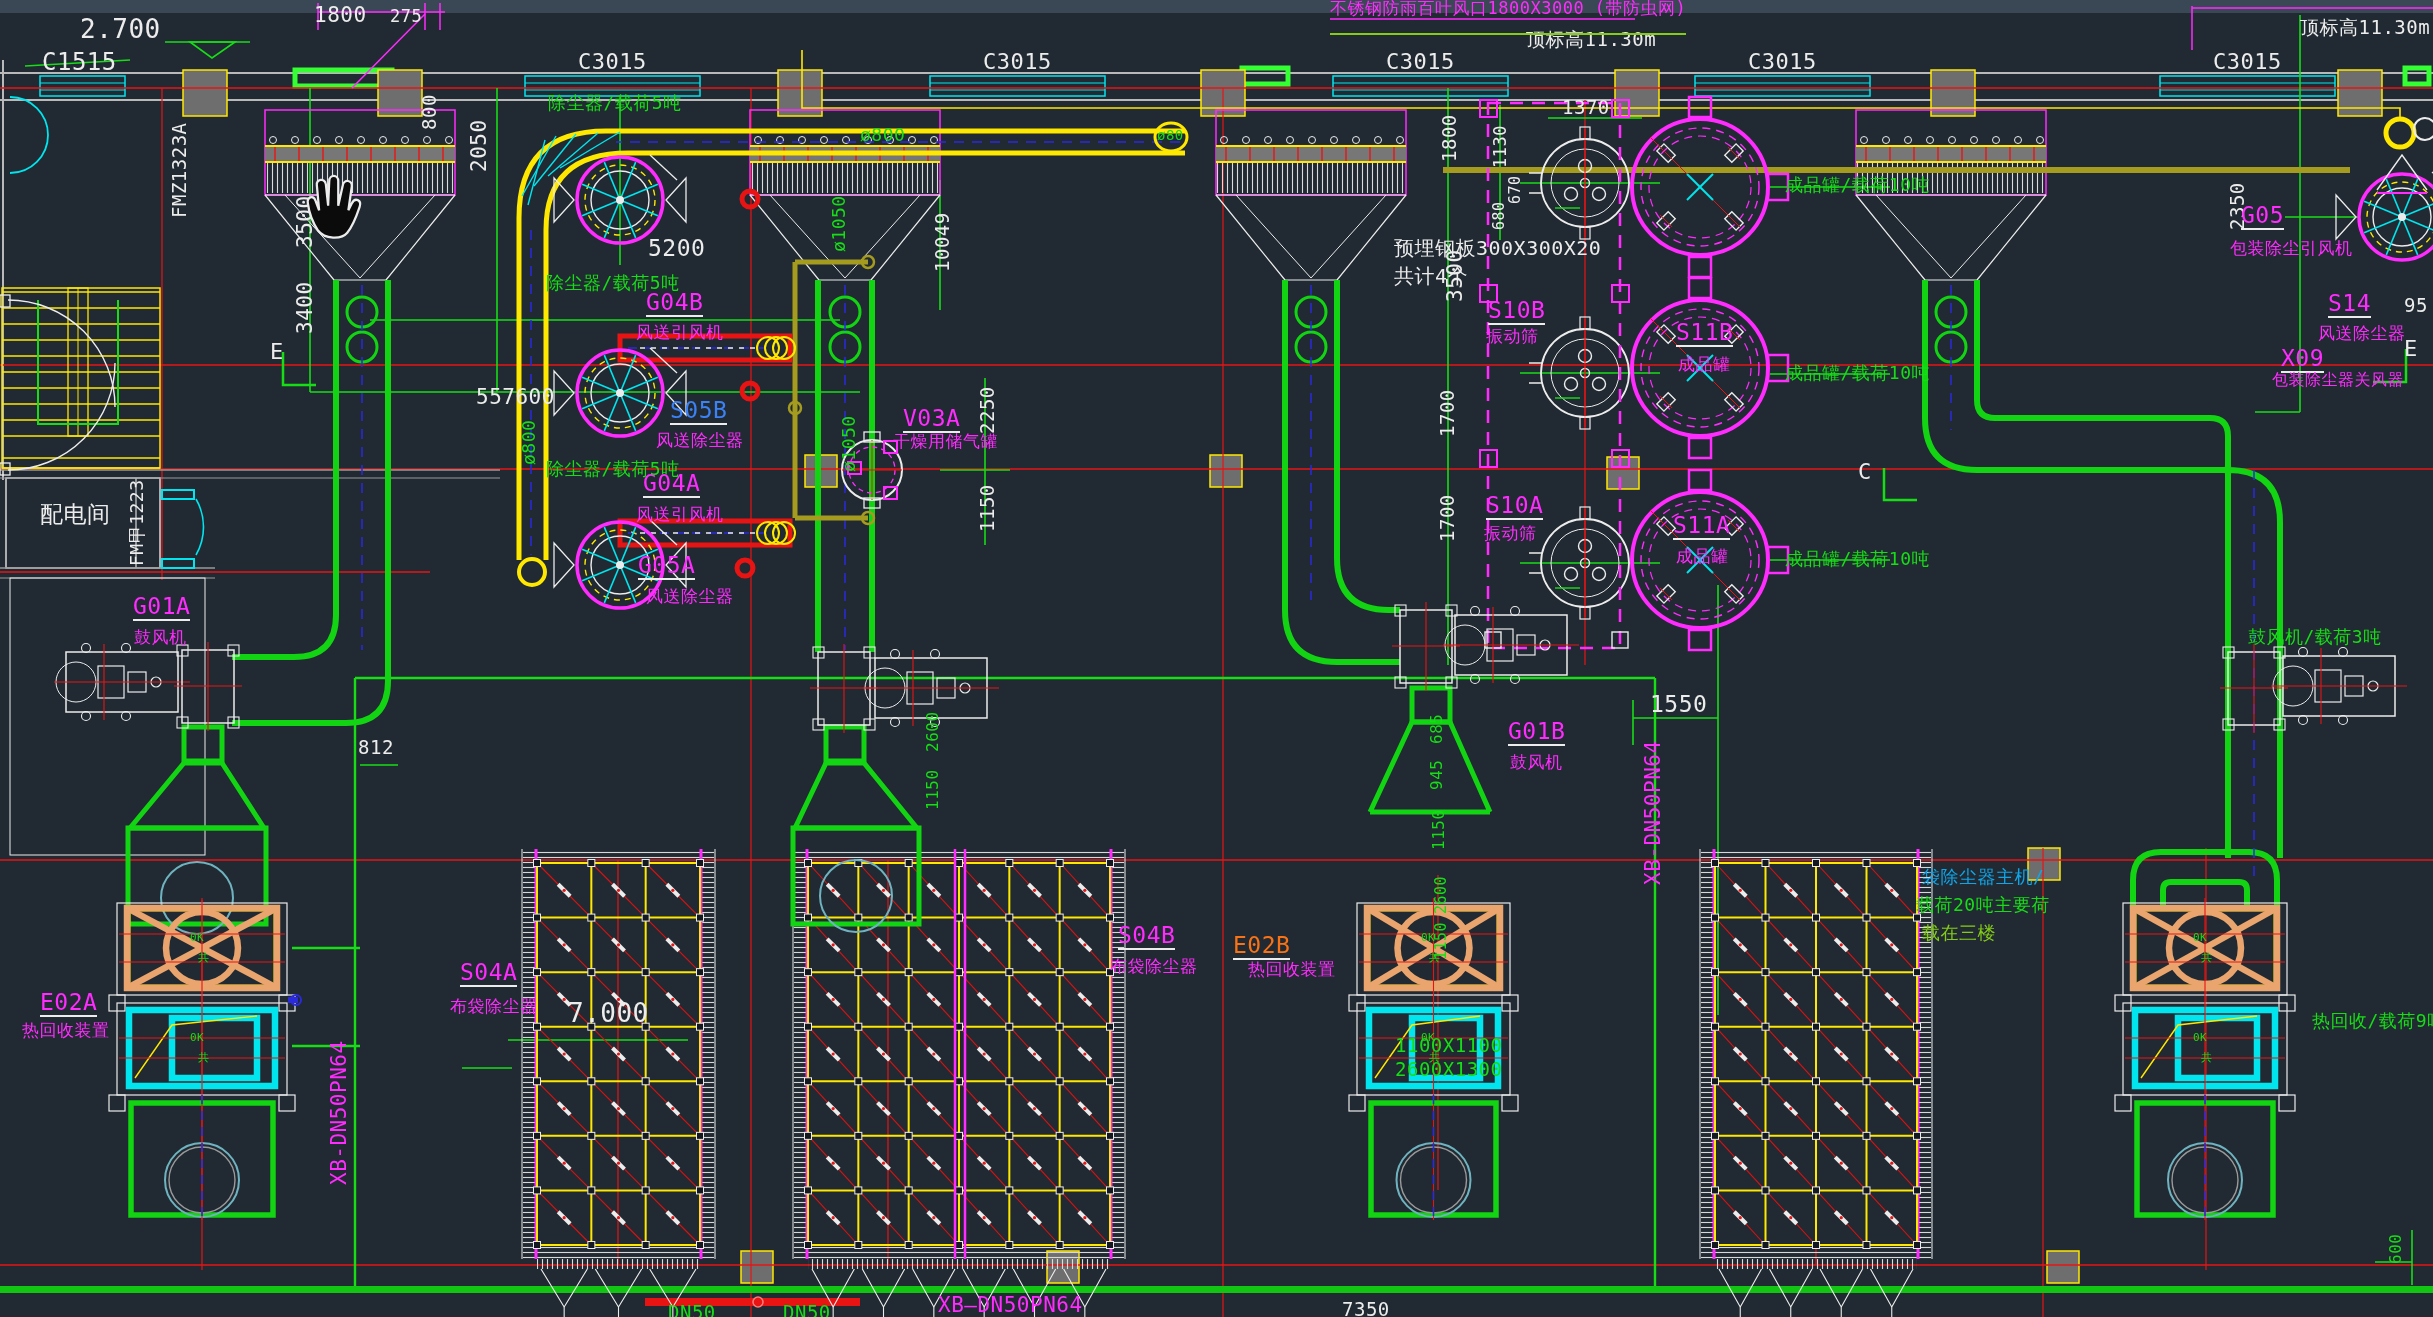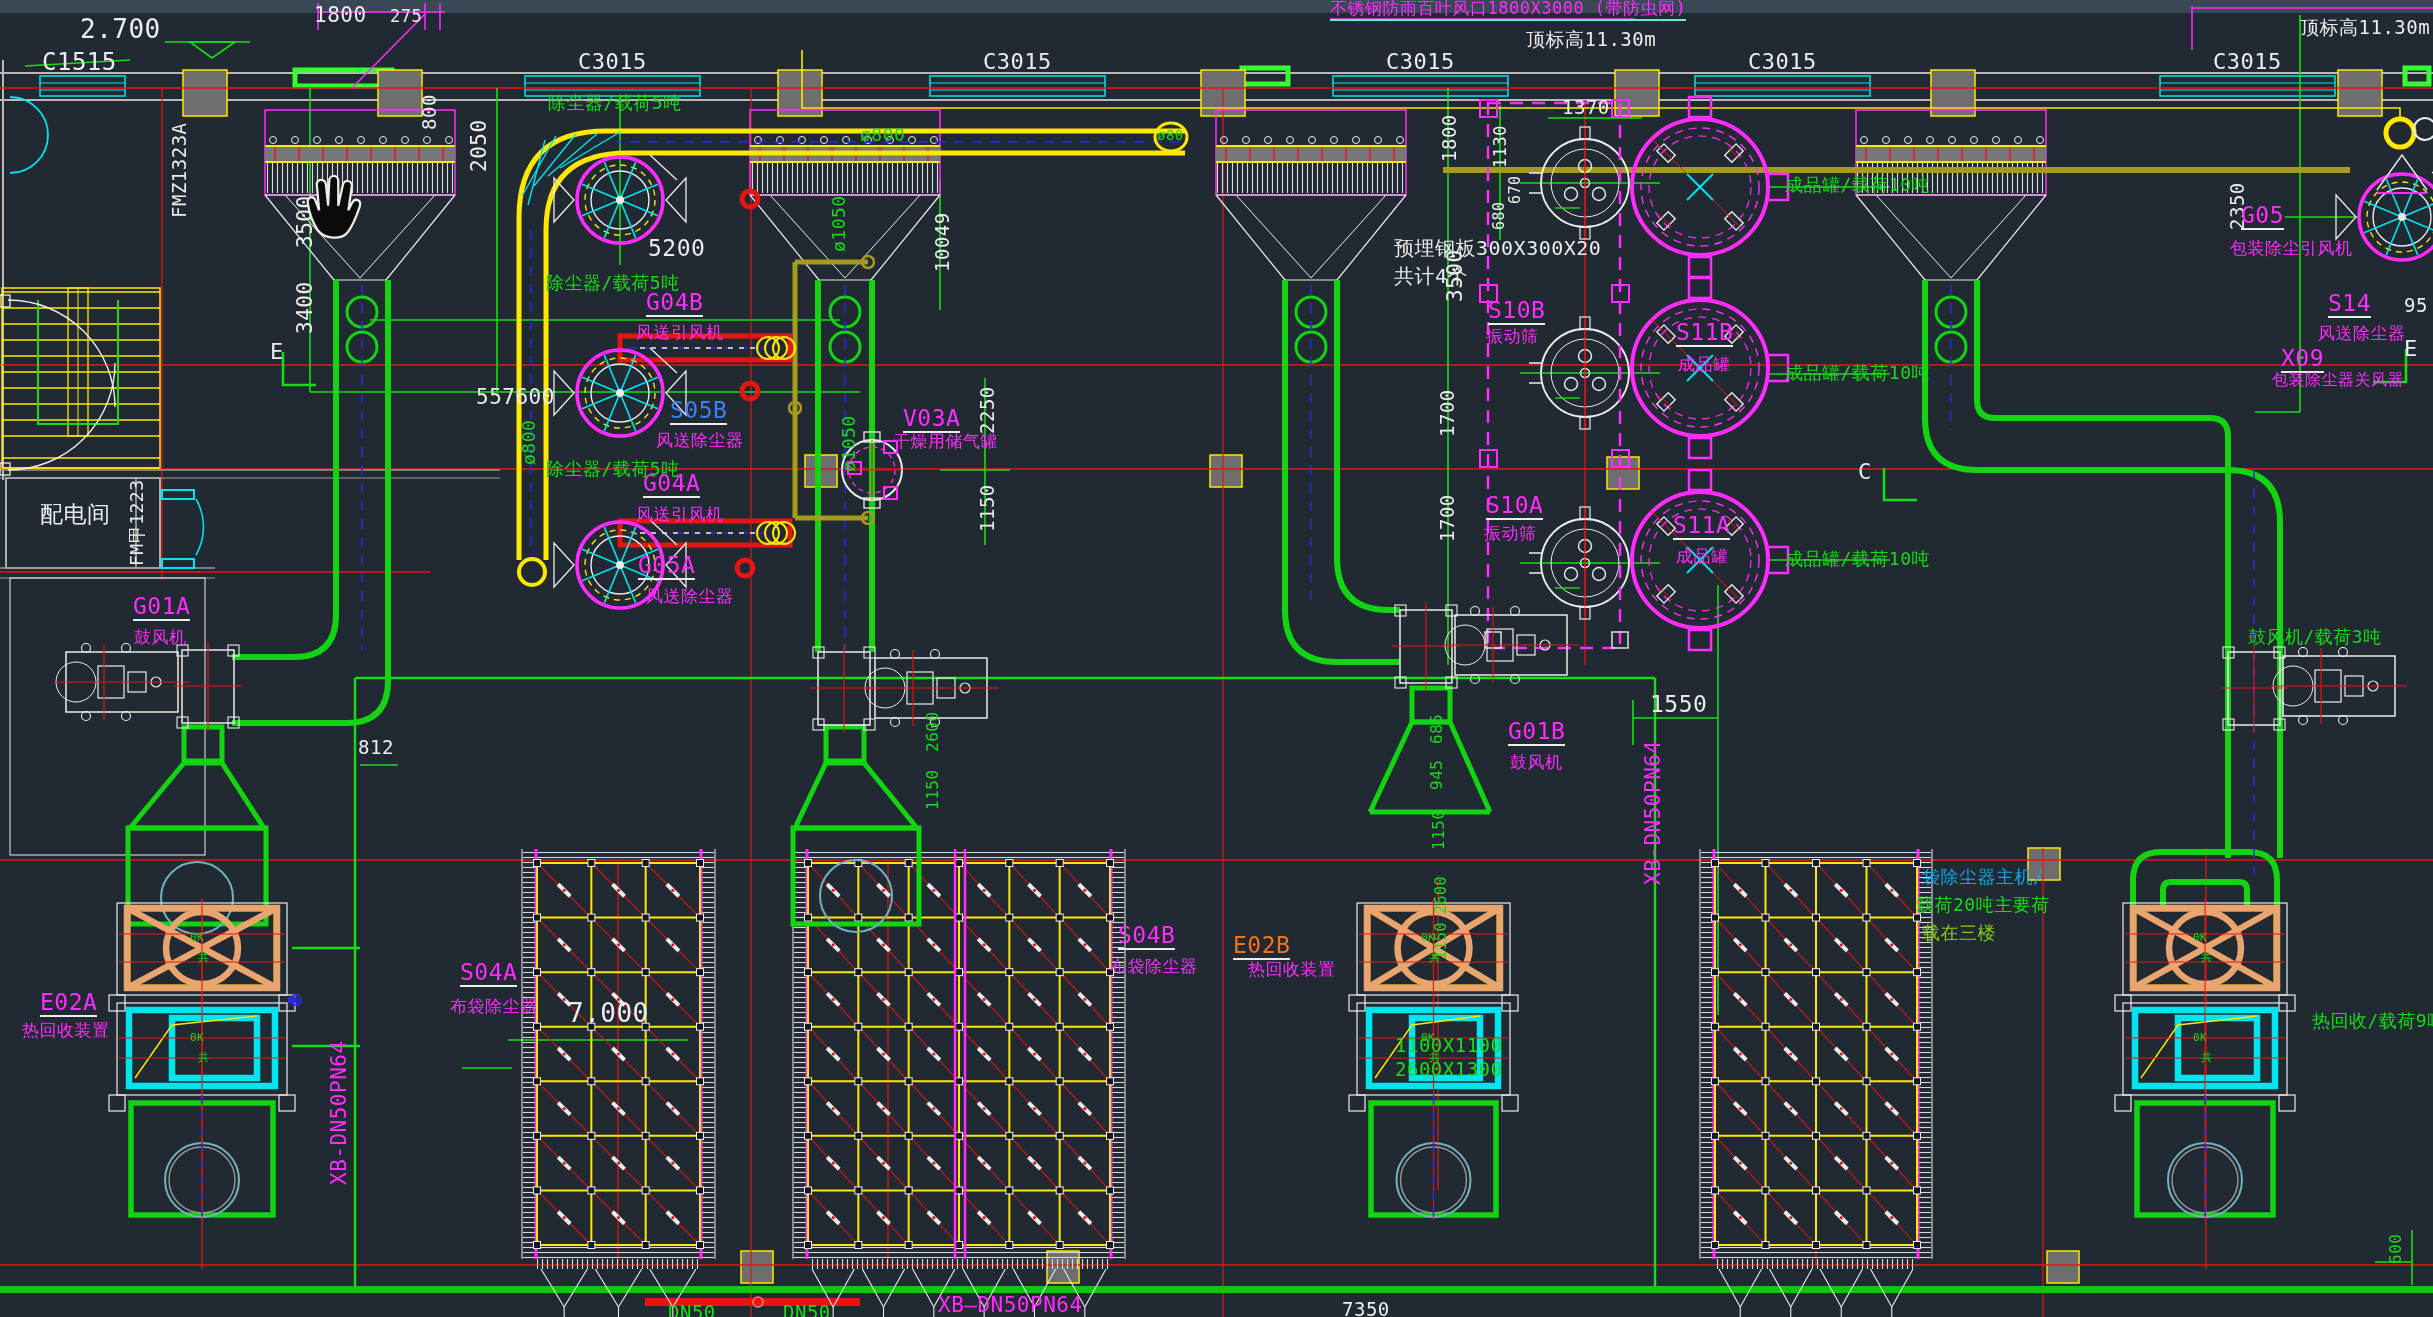--- a/index.html
+++ b/index.html
@@ -4,21 +4,21 @@
 <style>
   html,body{margin:0;padding:0;background:#141a20;}
   #viewport{position:relative;width:2433px;height:1317px;background:#212a32;overflow:hidden;
     font-family:"DejaVu Sans Mono","DejaVu Sans","Liberation Sans",sans-serif;}
   #topbar{position:absolute;left:0;top:0;width:2433px;height:13px;background:#3a4754;}
   svg{position:absolute;left:0;top:0;}
   .lbl{position:absolute;white-space:pre;line-height:1.05;letter-spacing:0.5px;
     font-family:"DejaVu Sans Mono","DejaVu Sans","Liberation Sans",sans-serif;z-index:40;}
   .rot{transform:rotate(-90deg);transform-origin:0 0;}
   .ulw{border-bottom:2px solid #ececec;padding-bottom:1px;text-align:center;}
-  .ulm{border-bottom:2px solid #5eead4;padding-bottom:1px;}
+  .ulm{border-bottom:2px solid #84cc16;padding-bottom:15px;}
   #cursor{position:absolute;z-index:60;}
 </style>
 </head>
 <body>
 
 <div id="viewport">
   <div id="topbar"></div>
   <svg id="scene" width="2433" height="1317" viewBox="0 0 2433 1317">
     <defs>
       <pattern id="hv" width="5" height="30" patternUnits="userSpaceOnUse">

